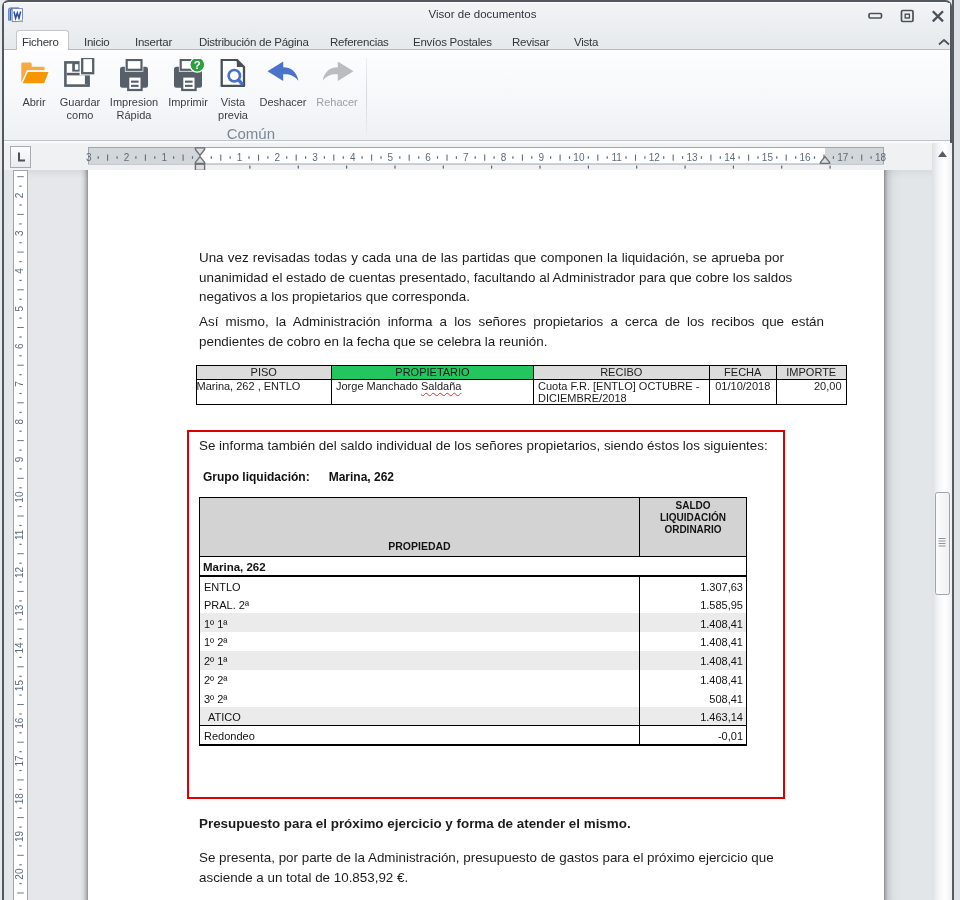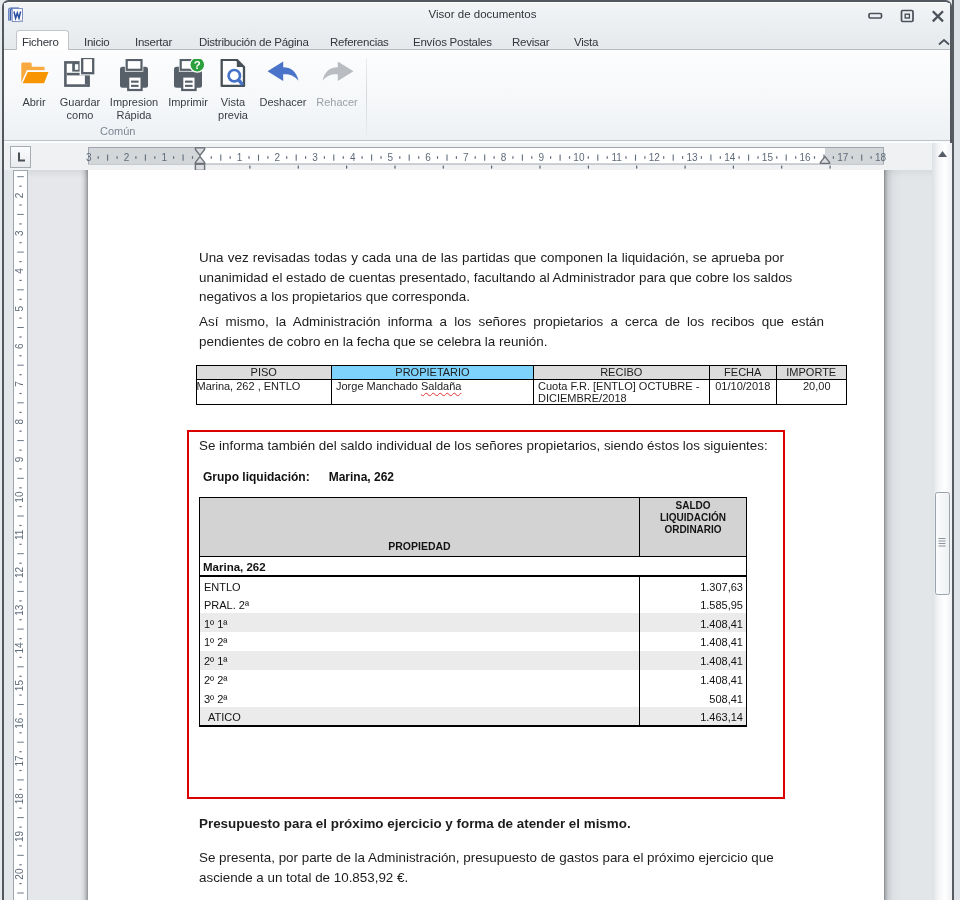--- a/index.html
+++ b/index.html
@@ -8,21 +8,21 @@
 #frame{position:absolute;left:2px;top:0px;width:950px;height:900px;border:2px solid #53585e;border-bottom:none;border-radius:6.5px 6.5px 0 0;box-shadow:inset 0 1px 0 #fbfcfd;background:#e7eaed;overflow:hidden}
 #rightout{position:absolute;left:952px;top:0;width:8px;height:900px;background:#dfe2e6;border-left:2px solid #565b61}
 #titlebarbg{position:absolute;left:4px;top:2.5px;width:946px;height:46.5px;background:linear-gradient(180deg,#f2f4f6 0%,#ebeef1 55%,#e6e9ec 100%)}
 #titletext{position:absolute;left:6px;top:8px;width:953px;text-align:center;font-size:11.5px;color:#30343a}
 .tab{position:absolute;top:35.8px;font-size:11.5px;letter-spacing:-0.25px;color:#33373d;white-space:nowrap}
 #tabline{position:absolute;left:4px;top:48.8px;width:946px;height:1.2px;background:#b6bbc1}
 #activetab{position:absolute;left:16px;top:29.5px;width:53px;height:22px;background:#fff;border:1px solid #c2c6cb;border-bottom:none;border-radius:3.5px 3.5px 0 0}
 #toolbar{position:absolute;left:4px;top:50px;width:946px;height:89.5px;background:linear-gradient(180deg,#fdfdfe 0%,#f6f8fa 50%,#eef1f4 100%)}
 .lbl{position:absolute;font-size:11px;color:#3a3e44;text-align:center;white-space:nowrap;line-height:12.5px}
 #gsep{position:absolute;left:366px;top:58px;width:1px;height:78px;background:linear-gradient(180deg,#eceef1,#d4d8dc,#eceef1)}
-#comun{position:absolute;left:100px;top:125px;width:175px;text-align:left;font-size:11px;color:#7b8694}
+#comun{position:absolute;left:100px;top:125px;width:175px;text-align:right;font-size:15px;color:#7b8694}
 #ribbonline{position:absolute;left:4px;top:139.5px;width:946px;height:1.5px;background:#bdc2c8}
 #ribbonline2{position:absolute;left:4px;top:141px;width:946px;height:2px;background:#fafbfc}
 #rulerrow{position:absolute;left:4px;top:143px;width:946px;height:27px;background:#eff1f3}
 #lbox{position:absolute;left:10px;top:146px;width:21px;height:22px;background:linear-gradient(180deg,#fbfcfd,#e9ebee);border:1px solid #a6abb1}
 #docarea{position:absolute;left:4px;top:170px;width:928px;height:730px;background:#e4e7ea}
 #page{position:absolute;left:88px;top:170px;width:796px;height:730px;background:#fff}
 #lshadow{position:absolute;left:28px;top:170px;width:60px;height:730px;background:linear-gradient(180deg,rgba(90,95,100,.10),rgba(90,95,100,0) 8px),linear-gradient(90deg,#e5e7ea 0%,#e5e7ea 87%,#d5d7da 93%,#b3b5b8 97%,#909295 100%)}
 #rshadow{position:absolute;left:884px;top:170px;width:50px;height:730px;background:linear-gradient(180deg,rgba(90,95,100,.08),rgba(90,95,100,0) 8px),linear-gradient(90deg,#85888b 0%,#aaadb0 3%,#c9cdd1 8%,#dde0e3 18%,#e3e6e9 35%,#e3e6e9 100%)}
 #sbar{position:absolute;left:932px;top:143px;width:20px;height:757px;background:linear-gradient(90deg,#dde1e4 0%,#f5f6f8 35%,#ffffff 65%,#eef0f3 100%)}
 #sthumb{position:absolute;left:935px;top:492px;width:14.5px;height:103px;background:linear-gradient(90deg,#fbfcfc,#eef0f2);border:1px solid #9ba3ac;border-radius:2.5px}
@@ -333,31 +333,31 @@
 <colgroup>
       <col style="width:135.5px">
       <col style="width:202px">
       <col style="width:175.5px">
       <col style="width:67.5px">
       <col style="width:69.5px">
     </colgroup>
 <tbody>
       <tr style="height:14px">
         <td style="background:#dcdcdc;text-align:center">PISO</td>
-        <td style="background:#7dd3fc;text-align:center">PROPIETARIO</td>
+        <td style="background:#22c55e;text-align:center">PROPIETARIO</td>
         <td style="background:#dcdcdc;text-align:center">RECIBO</td>
         <td style="background:#dcdcdc;text-align:center">FECHA</td>
         <td style="background:#dcdcdc;text-align:center">IMPORTE</td>
       </tr>
 <tr style="height:25px;vertical-align:top">
         <td style="padding:0 0;line-height:12.3px">Marina, 262 , ENTLO</td>
         <td style="padding:0 4px;line-height:12.3px">Jorge Manchado <span class="wavy">Saldaña</span></td>
         <td style="padding:0 4px;line-height:12.3px;white-space:normal">Cuota F.R. [ENTLO] OCTUBRE - DICIEMBRE/2018</td>
         <td style="padding:0 4px;line-height:12.3px;text-align:center">01/10/2018</td>
-        <td style="padding:0 15px;line-height:12.3px;text-align:right">20,00</td>
+        <td style="padding:0 4px;line-height:12.3px;text-align:right">20,00</td>
       </tr>
 </tbody>
   </table>
 <div class="abs" style="left:187px;top:430px;width:598px;height:369px;border:2px solid #dd0000"></div>
 <div class="doc abs" style="left:199px;top:435.5px">Se informa también del saldo individual de los señores propietarios, siendo éstos los siguientes:</div>
 <div class="abs" style="left:203px;top:469.5px;font-size:12px;font-weight:bold;color:#111">Grupo liquidación:<span style="display:inline-block;width:19px"></span>Marina, 262</div>
 <table class="t2 abs" style="left:199px;top:497px;width:547px;border:1.5px solid #000;border-bottom-width:2px">
     <colgroup>
       <col style="width:440px">
       <col style="width:107px">
@@ -395,15 +395,19 @@
         <td style="border-left:1.5px solid #000;text-align:right;padding-right:3px">1.408,41</td>
       </tr>
       <tr style="height:18.76px;background:#fff">
         <td style="padding-left:4px">3º 2ª</td>
         <td style="border-left:1.5px solid #000;text-align:right;padding-right:3px">508,41</td>
       </tr>
       <tr style="height:18.76px;background:#ebebeb">
         <td style="padding-left:8px">ATICO</td>
         <td style="border-left:1.5px solid #000;text-align:right;padding-right:3px">1.463,14</td>
       </tr>
+      <tr style="height:19.5px">
+        <td style="border-top:1.2px solid #000;padding-left:4px">Redondeo</td>
+        <td style="border-top:1.2px solid #000;border-left:1.5px solid #000;text-align:right;padding-right:3px">-0,01</td>
+      </tr>
     </tbody>
   </table>
 <div class="doc abs" style="left:199px;top:814px;font-weight:bold">Presupuesto para el próximo ejercicio y forma de atender el mismo.</div>
 <div class="doc abs" style="left:199px;top:848px;width:660px">Se presenta, por parte de la Administración, presupuesto de gastos para el próximo ejercicio que<br>asciende a un total de 10.853,92 €.</div>
 </body></html>

